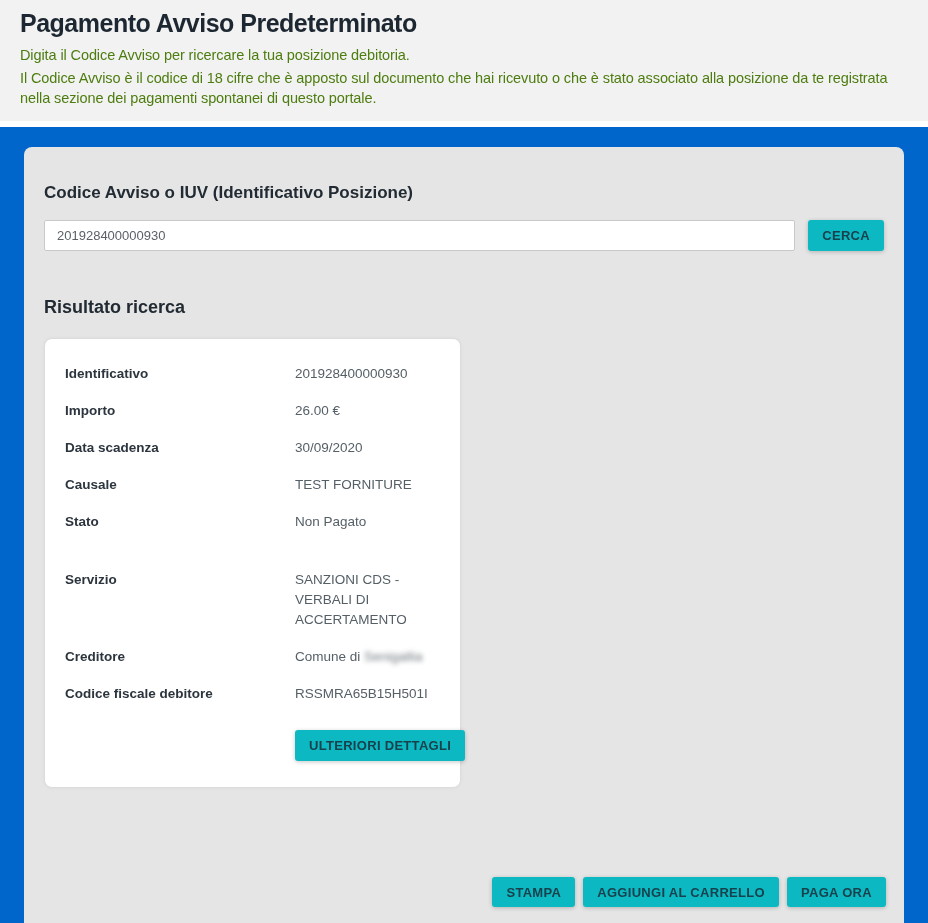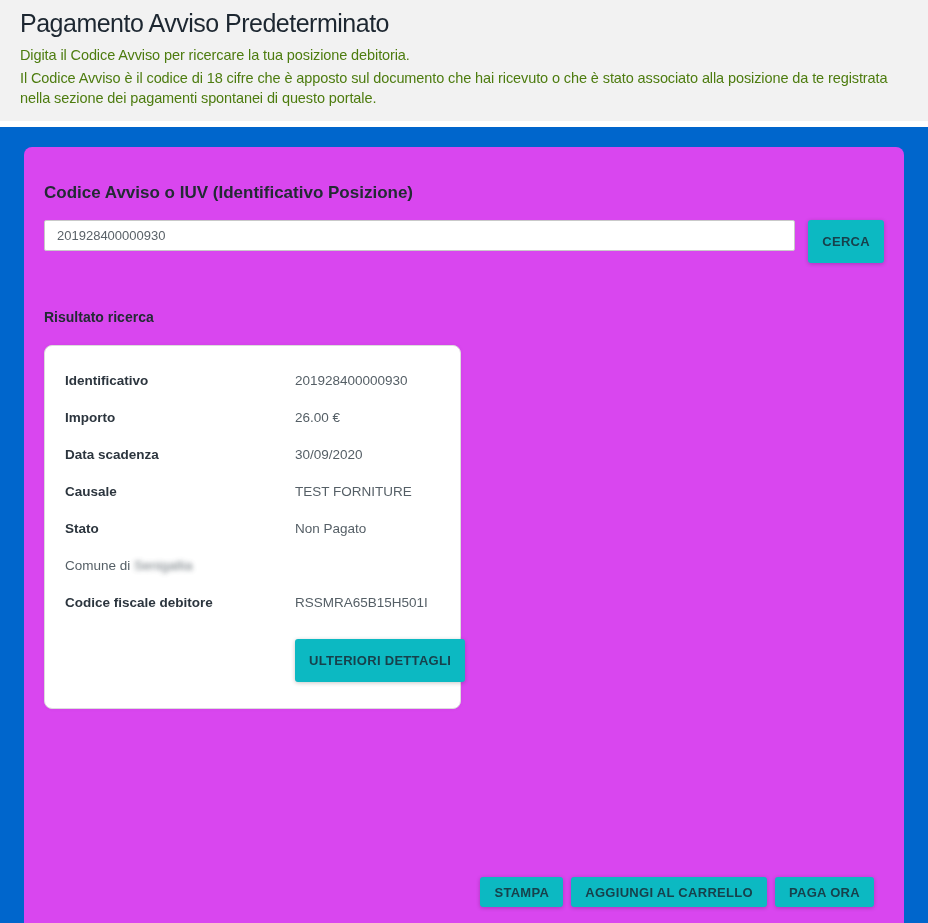--- a/index.html
+++ b/index.html
@@ -17,21 +17,21 @@
 
   
   .page-header {
     background: #f2f2f2;
     padding: 9px 20px 10px 20px;
     flex: 0 0 auto;
   }
   .page-title {
     margin: 0 0 7px 0;
     font-size: 25px;
-    font-weight: normal;
+    font-weight: bold;
     color: #1d2731;
     letter-spacing: -0.5px;
   }
   .page-header p {
     margin: 0 0 3px 0;
     font-size: 14.5px;
     line-height: 20px;
     color: #4d7c0f;
     letter-spacing: -0.1px;
   }
@@ -39,21 +39,21 @@
   
   .content-panel {
     flex: 1 1 auto;
     margin-top: 6px;
     background: #0066cc;
     padding: 20px 24px 0 24px;
     min-height: 0;
   }
   .main-card {
     position: relative;
-    background: #d946ef;
+    background: #e5e5e5;
     border-radius: 8px 8px 0 0;
     height: 100%;
     padding: 36px 20px 16px 20px;
     overflow: hidden;
   }
 
   
   .search-label {
     font-size: 17px;
     font-weight: bold;
@@ -83,29 +83,29 @@
     justify-content: center;
     background: #0cb9c2;
     color: #17414c;
     border: none;
     border-radius: 3px;
     font-family: "Liberation Sans", sans-serif;
     font-size: 13px;
     font-weight: bold;
     letter-spacing: 0.3px;
     padding: 0 14px;
-    height: 43px;
+    height: 31px;
     cursor: pointer;
     box-shadow: 0 1px 4px rgba(0,0,0,0.22);
     white-space: nowrap;
   }
 
   
   .results-heading {
-    font-size: 14px;
+    font-size: 18px;
     font-weight: bold;
     color: #222b33;
     margin: 46px 0 20px 0;
   }
   .result-card {
     width: 417px;
     border: 1px solid #dcdcdc;
     border-radius: 8px;
     background: #ffffff;
     padding: 8px 12px 26px 20px;
@@ -134,21 +134,21 @@
     opacity: 0.85;
   }
   .details-row {
     margin-top: 26px;
     padding-left: 230px;
   }
 
   
   .actions-row {
     position: absolute;
-    right: 30px;
+    right: 18px;
     bottom: 16px;
     display: flex;
     gap: 8px;
   }
   .actions-row .btn-teal { height: 30px; }
 </style>
 </head>
 <body>
 
 <div class="page-header">
@@ -189,22 +189,27 @@
       <div class="result-row">
         <div class="result-label">Causale</div>
         <div class="result-value">TEST FORNITURE</div>
       </div>
 
       <div class="result-row">
         <div class="result-label">Stato</div>
         <div class="result-value">Non Pagato</div>
       </div>
 
-
-      <div class="result-row">
+      <div class="result-row row-spaced">
+        <div class="result-label">Servizio</div>
+        <div class="result-value">SANZIONI CDS - VERBALI DI ACCERTAMENTO</div>
+      </div>
+
+      <div class="result-row">
+        <div class="result-label">Creditore</div>
         <div class="result-value"><span>Comune di</span> <span class="redacted">Senigallia</span></div>
       </div>
 
 
       <div class="result-row">
         <div class="result-label">Codice fiscale debitore</div>
         <div class="result-value">RSSMRA65B15H501I</div>
       </div>
 
       <div class="details-row">

